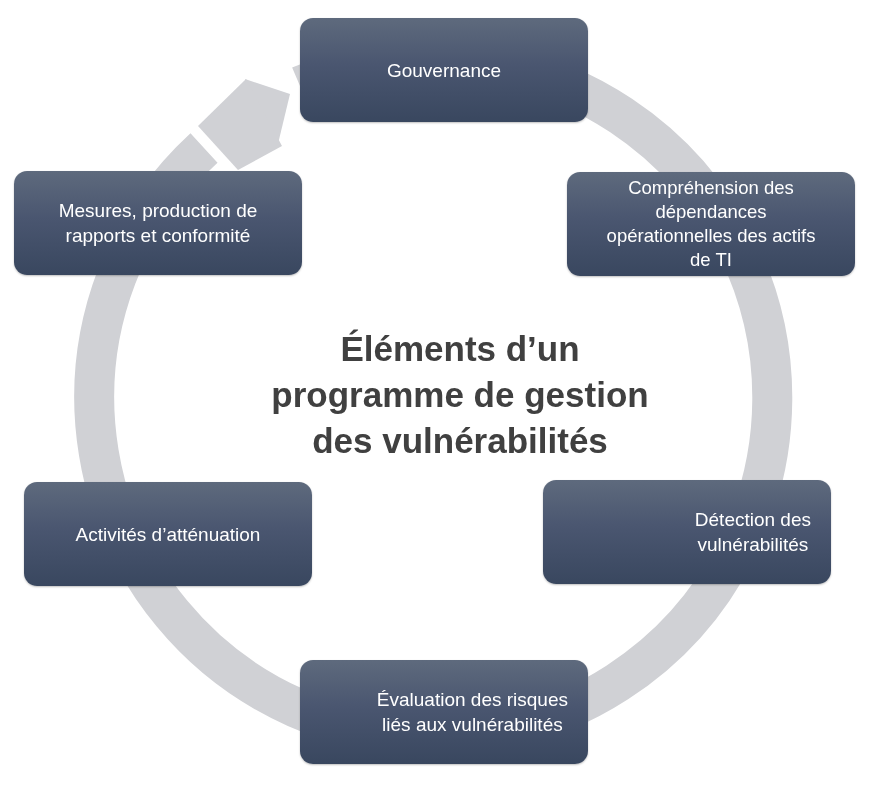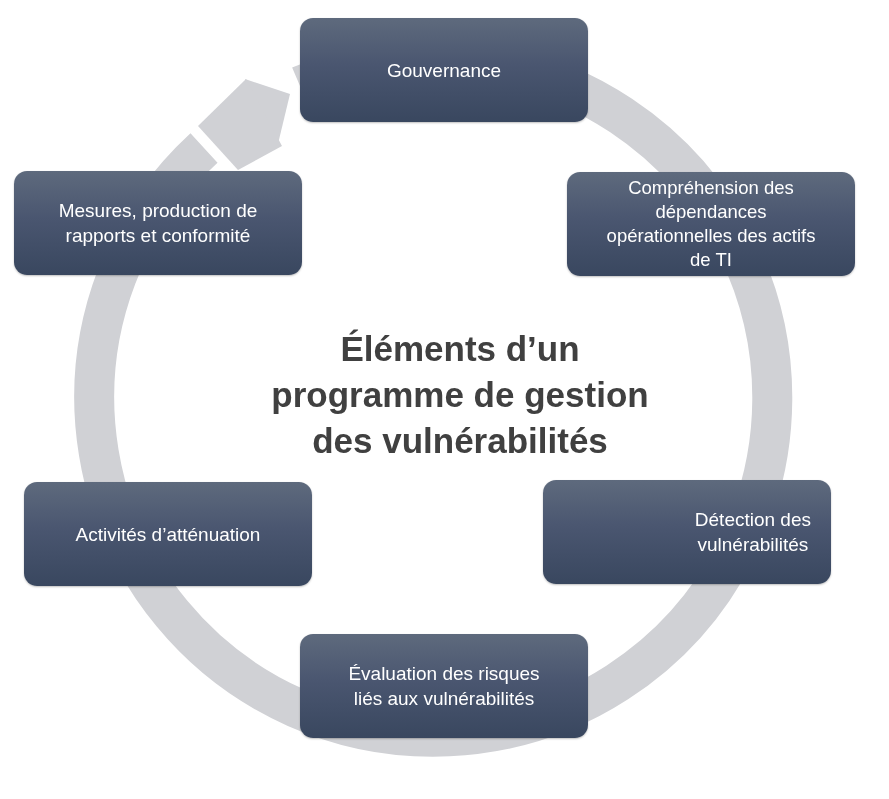--- a/index.html
+++ b/index.html
@@ -52,21 +52,21 @@
 dépendances
 opérationnelles des actifs
 de TI</span>
 </div>
 
 <div class="box" style="left:543px; top:480px;justify-content:flex-end;">
   <span>Détection des
 vulnérabilités</span>
 </div>
 
-<div class="box" style="left:300px; top:634px;">
+<div class="box" style="left:300px; top:660px;justify-content:flex-end;">
   <span>Évaluation des risques
 liés aux vulnérabilités</span>
 </div>
 
 <div class="box" style="left:24px; top:482px;">
   <span>Activités d’atténuation</span>
 </div>
 
 <div class="box" style="left:14px; top:171px;">
   <span>Mesures, production de

